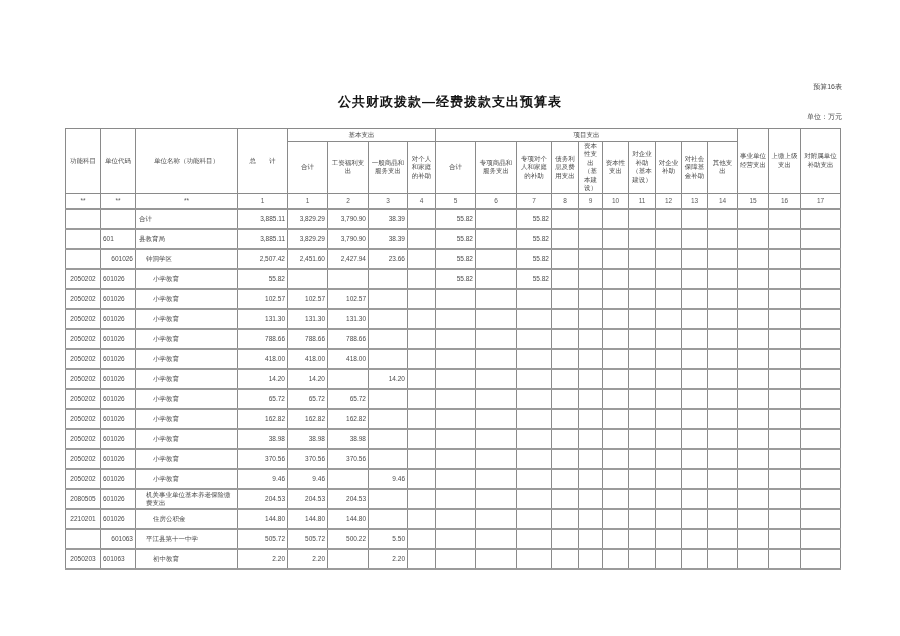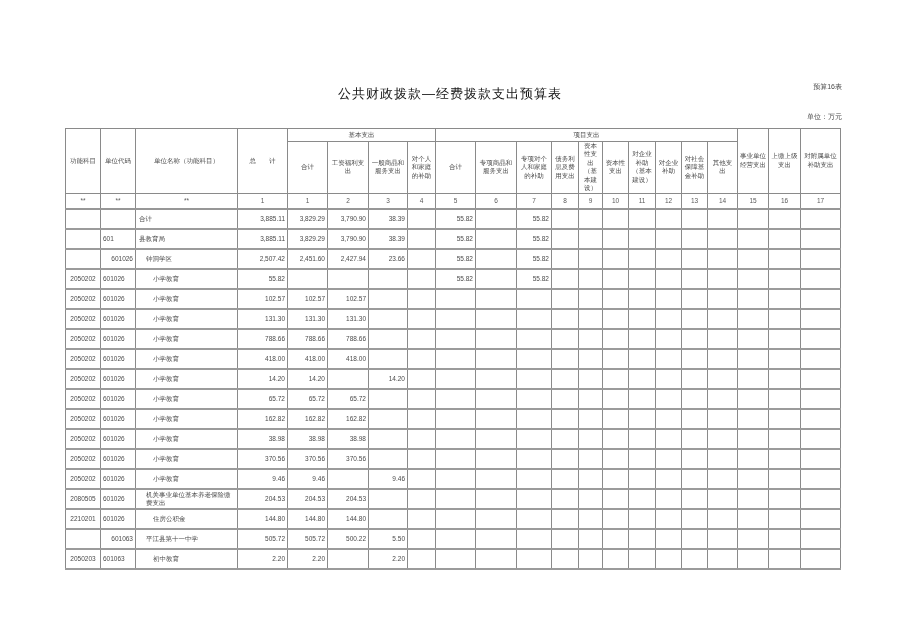--- a/index.html
+++ b/index.html
@@ -2,22 +2,22 @@
 <html><head>
 <meta charset="utf-8">
 <style>
   html,body { margin:0; padding:0; background:#ffffff; }
   .page {
     position:relative; width:900px; height:636px; background:#ffffff;
     font-family:"Liberation Sans", sans-serif; color:#3f3f3f; overflow:hidden;
   }
   .corner-label { position:absolute; top:82px; right:58px; font-size:7px; color:#4a4a4a; }
   .doc-title {
-    position:absolute; top:85px; left:0; width:100%; text-align:center;
-    font-size:13px; font-weight:normal; color:#141414; letter-spacing:1px;
+    position:absolute; top:93px; left:0; width:100%; text-align:center;
+    font-size:13px; font-weight:bold; color:#141414; letter-spacing:1px;
   }
   .unit-note { position:absolute; top:112px; right:58px; font-size:7px; color:#4a4a4a; }
   table.budget {
     position:absolute; left:65px; top:128px; width:775px;
     border-collapse:collapse; table-layout:fixed;
   }
   .budget th, .budget td {
     border:1px solid #8a8a8a; font-weight:normal; font-size:6.5px; color:#4a4a4a;
     padding:0 2px; overflow:hidden; line-height:1.3; box-sizing:border-box;
   }

